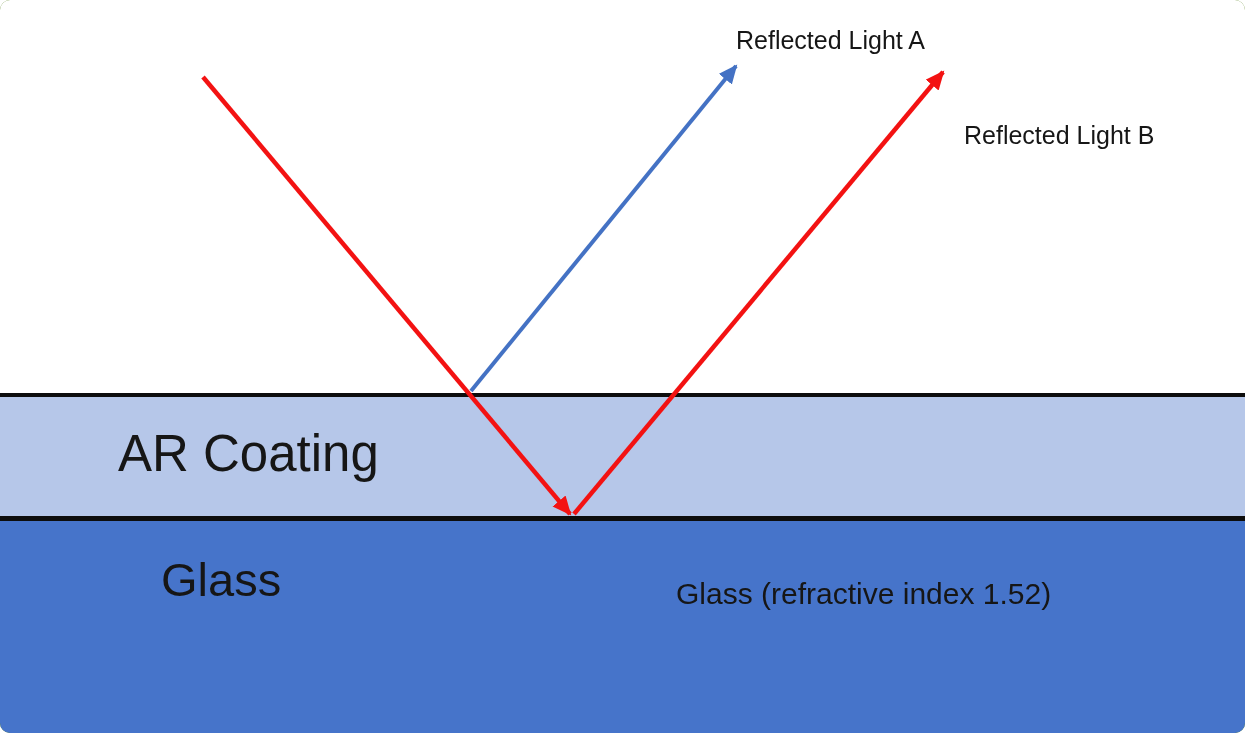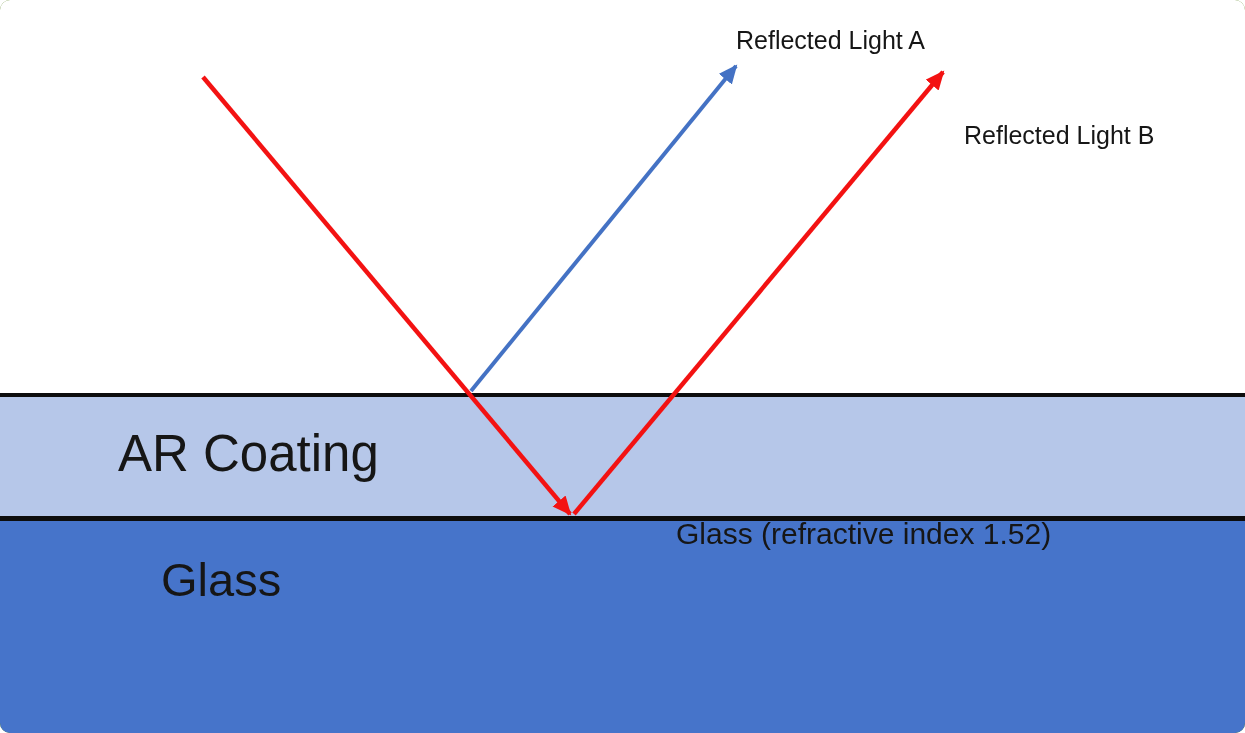--- a/index.html
+++ b/index.html
@@ -47,21 +47,21 @@
     position: absolute;
     color: #161616;
     white-space: nowrap;
     line-height: 1.1;
   }
   .lbl-reflected-a { left: 736px; top: 27px;  font-size: 25px; }
   .lbl-air         { left: 313px; top: 76px;  font-size: 27px; }
   .lbl-reflected-b { left: 924px; top: 122px; font-size: 25px; margin-left: 40px; }
   .lbl-ar-coating  { left: 118px; top: 426px; font-size: 51px; }
   .lbl-glass       { left: 161px; top: 554px; font-size: 47px; }
-  .lbl-glass-ri    { left: 676px; top: 517px; font-size: 30px; }
+  .lbl-glass-ri    { left: 676px; top: 577px; font-size: 30px; }
 </style>
 </head>
 <body>
 
 <div class="stage">
 
   <div class="air-region"></div>
   <div class="ar-layer"></div>
   <div class="glass-layer"></div>
 

